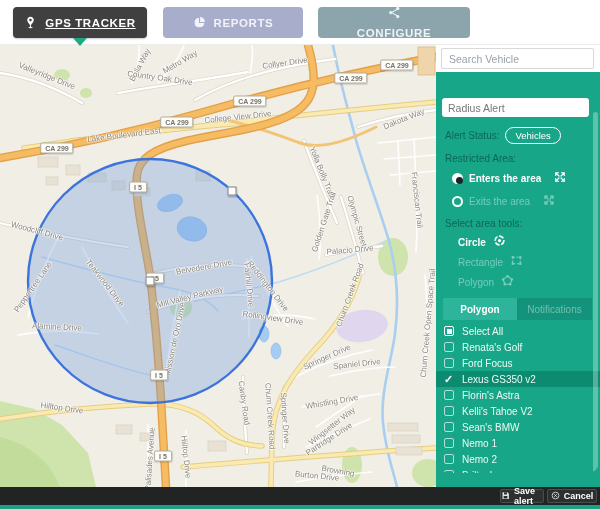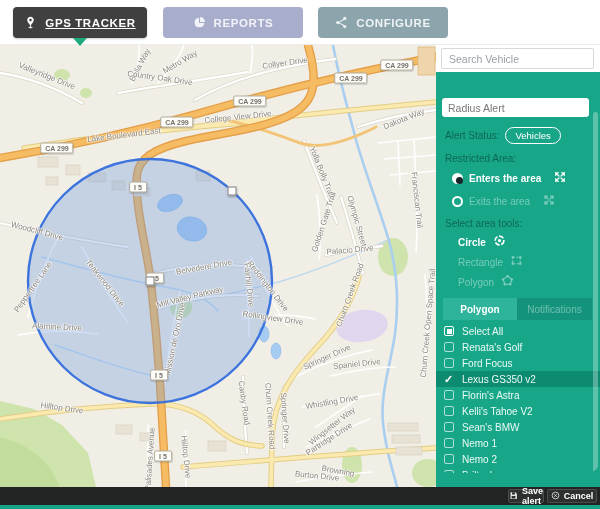--- a/index.html
+++ b/index.html
@@ -5,21 +5,21 @@
   * { margin:0; padding:0; box-sizing:border-box; }
   html,body { width:600px; height:509px; font-family:"Liberation Sans", sans-serif; background:#fff; overflow:hidden; position:relative; }
 
   
   .topbar { position:absolute; left:0; top:0; width:600px; height:45px; background:#ffffff; border-bottom:1px solid #ececec; z-index:30; }
   .nav-btn { position:absolute; top:7px; height:31px; border-radius:4px; display:flex; align-items:center; justify-content:center; gap:8px; color:#fff; font-size:11.5px; font-weight:bold; letter-spacing:.6px; cursor:pointer; }
   .nav-btn svg { width:13px; height:13px; display:block; }
   .btn-gps { left:13px; width:134px; background:#404040; box-shadow:0 1px 2px rgba(0,0,0,.2);text-decoration:underline; }
   .btn-gps:after { content:""; position:absolute; left:60px; top:31px; border-left:7px solid transparent; border-right:7px solid transparent; border-top:8px solid #1fa97f; }
   .btn-reports { left:163px; width:140px; background:#a8adcb; color:#f2f3f9; }
-  .btn-configure { left:318px; width:130px; background:#8ca4ab; color:#eef3f5; }
+  .btn-configure { left:318px; width:152px; background:#8ca4ab; color:#eef3f5;flex-direction:column; }
 
   
   .map { position:absolute; left:0; top:45px; width:436px; height:442px; background:#f1eee6; overflow:hidden; cursor:grab; }
   .map svg.basemap { position:absolute; left:0; top:0; }
   .wcase { stroke:#dcd6c7; stroke-width:3.8; fill:none; stroke-linecap:round; stroke-linejoin:round; }
   .wfill { stroke:#ffffff; stroke-width:2.3; fill:none; stroke-linecap:round; stroke-linejoin:round; }
   .tr    { stroke:#ffffff; stroke-width:1.6; fill:none; stroke-linecap:round; opacity:.95; }
   .ycase { stroke:#e3cd85; stroke-width:5.5; fill:none; stroke-linecap:round; stroke-linejoin:round; }
   .yfill { stroke:#fbeab0; stroke-width:3.6; fill:none; stroke-linecap:round; stroke-linejoin:round; }
   .ocase { stroke:#e49f49; stroke-width:8.5; fill:none; stroke-linecap:round; stroke-linejoin:round; }
@@ -80,21 +80,21 @@
   .vrow.indeterminate .cbox:after { content:""; position:absolute; left:1.5px; top:1.5px; width:5px; height:5px; background:#fff; }
   .vrow.checked .cbox { border:none; color:#fff; font-size:11px; font-weight:bold; line-height:10px; }
   .vlabel { font-size:10px; color:#eafaf4; }
   .scroll-thumb { position:absolute; right:2px; top:40px; width:5px; height:392px; background:rgba(255,255,255,.3); border-radius:3px; cursor:pointer; }
 
   
   .bottombar { position:absolute; left:0; top:487px; width:600px; height:18px; background:#212423; z-index:40; }
   .teal-strip { position:absolute; left:0; top:505px; width:600px; height:4px; background:#18a286; z-index:40; }
   .bbtn { position:absolute; top:2px; height:14px; background:#2d302f; border:1px solid #4a4f4d; border-radius:2px; color:#fff; font-size:9px; font-weight:bold; display:flex; align-items:center; justify-content:center; gap:4px; cursor:pointer; }
   .bbtn svg { width:9px; height:9px; }
-  .btn-save { right:56px; width:36px; }
+  .btn-save { right:56px; width:44px; }
   .btn-cancel { right:3px; width:50px; }
 
   .ic { stroke:#fff; stroke-width:2.4; fill:none; stroke-linecap:round; stroke-linejoin:round; }
 </style>
 </head>
 <body>
 
 <div class="topbar">
   <div class="nav-btn btn-gps">
     <span>

